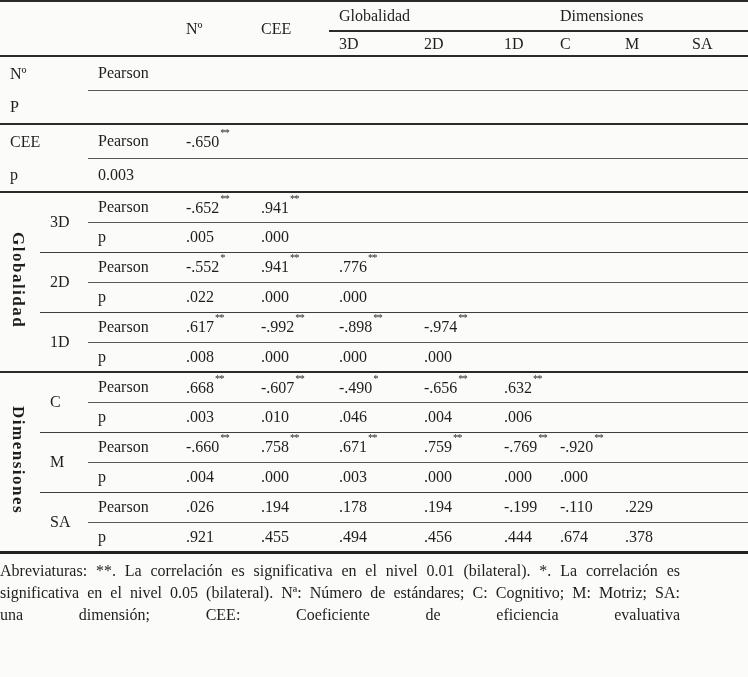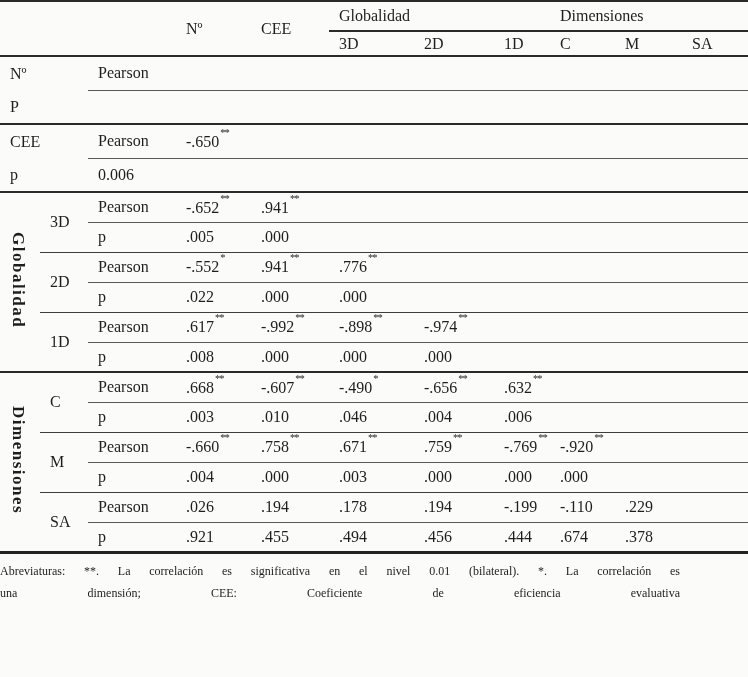--- a/index.html
+++ b/index.html
@@ -31,21 +31,21 @@
   tbody tr { height:30px; }
   tbody.first-block tr { height:34px; }
   td.rule      { border-bottom:1px solid #585858; }
   td.sub-end   { border-bottom:1px solid #3d3d3d; }
   td.block-end { border-bottom:2px solid #2a2a2a; }
   td.table-end { border-bottom:3px solid #222222; }
   sup.sig {
     font-size:10.5px; position:relative; top:-5px; margin-left:1px;
     letter-spacing:-1px;
   }
-  .footnote { margin-top:6px; width:680px; font-size:12px; line-height:22px; }
+  .footnote { margin-top:6px; width:680px; font-size:16px; line-height:22px; }
   .fn-line { text-align:justify; text-align-last:justify; }
   .fn-last { text-align:center; }
 </style>
 </head>
 <body>
 
 <div class="page">
   <table class="corr" id="corr-table">
     <colgroup>
       <col style="width:40px">
@@ -115,21 +115,21 @@
           <td class="rule"><span>-.650</span><sup class="sig">**</sup></td>
           <td class="rule"></td>
           <td class="rule"></td>
           <td class="rule"></td>
           <td class="rule"></td>
           <td class="rule"></td>
           <td class="rule"></td>
           <td class="rule"></td>
         </tr>
         <tr>
-          <td class="stat block-end">0.006</td>
+          <td class="stat block-end">0.003</td>
           <td class="block-end"></td>
           <td class="block-end"></td>
           <td class="block-end"></td>
           <td class="block-end"></td>
           <td class="block-end"></td>
           <td class="block-end"></td>
           <td class="block-end"></td>
           <td class="block-end"></td>
         </tr>
       </tbody>
@@ -273,15 +273,16 @@
           <td class="table-end"><span>.456</span></td>
           <td class="table-end"><span>.444</span></td>
           <td class="table-end"><span>.674</span></td>
           <td class="table-end"><span>.378</span></td>
           <td class="table-end"></td>
         </tr>
       </tbody>
     </table>
   <div class="footnote" id="footnote">
       <div class="fn-line">Abreviaturas: **. La correlación es significativa en el nivel 0.01 (bilateral). *. La correlación es</div>
+      <div class="fn-line">significativa en el nivel 0.05 (bilateral). Nª: Número de estándares; C: Cognitivo; M: Motriz; SA:</div>
       <div class="fn-line fn-last">una dimensión; CEE: Coeficiente de eficiencia evaluativa</div>
     </div>
 </div>
 
 </body></html>

